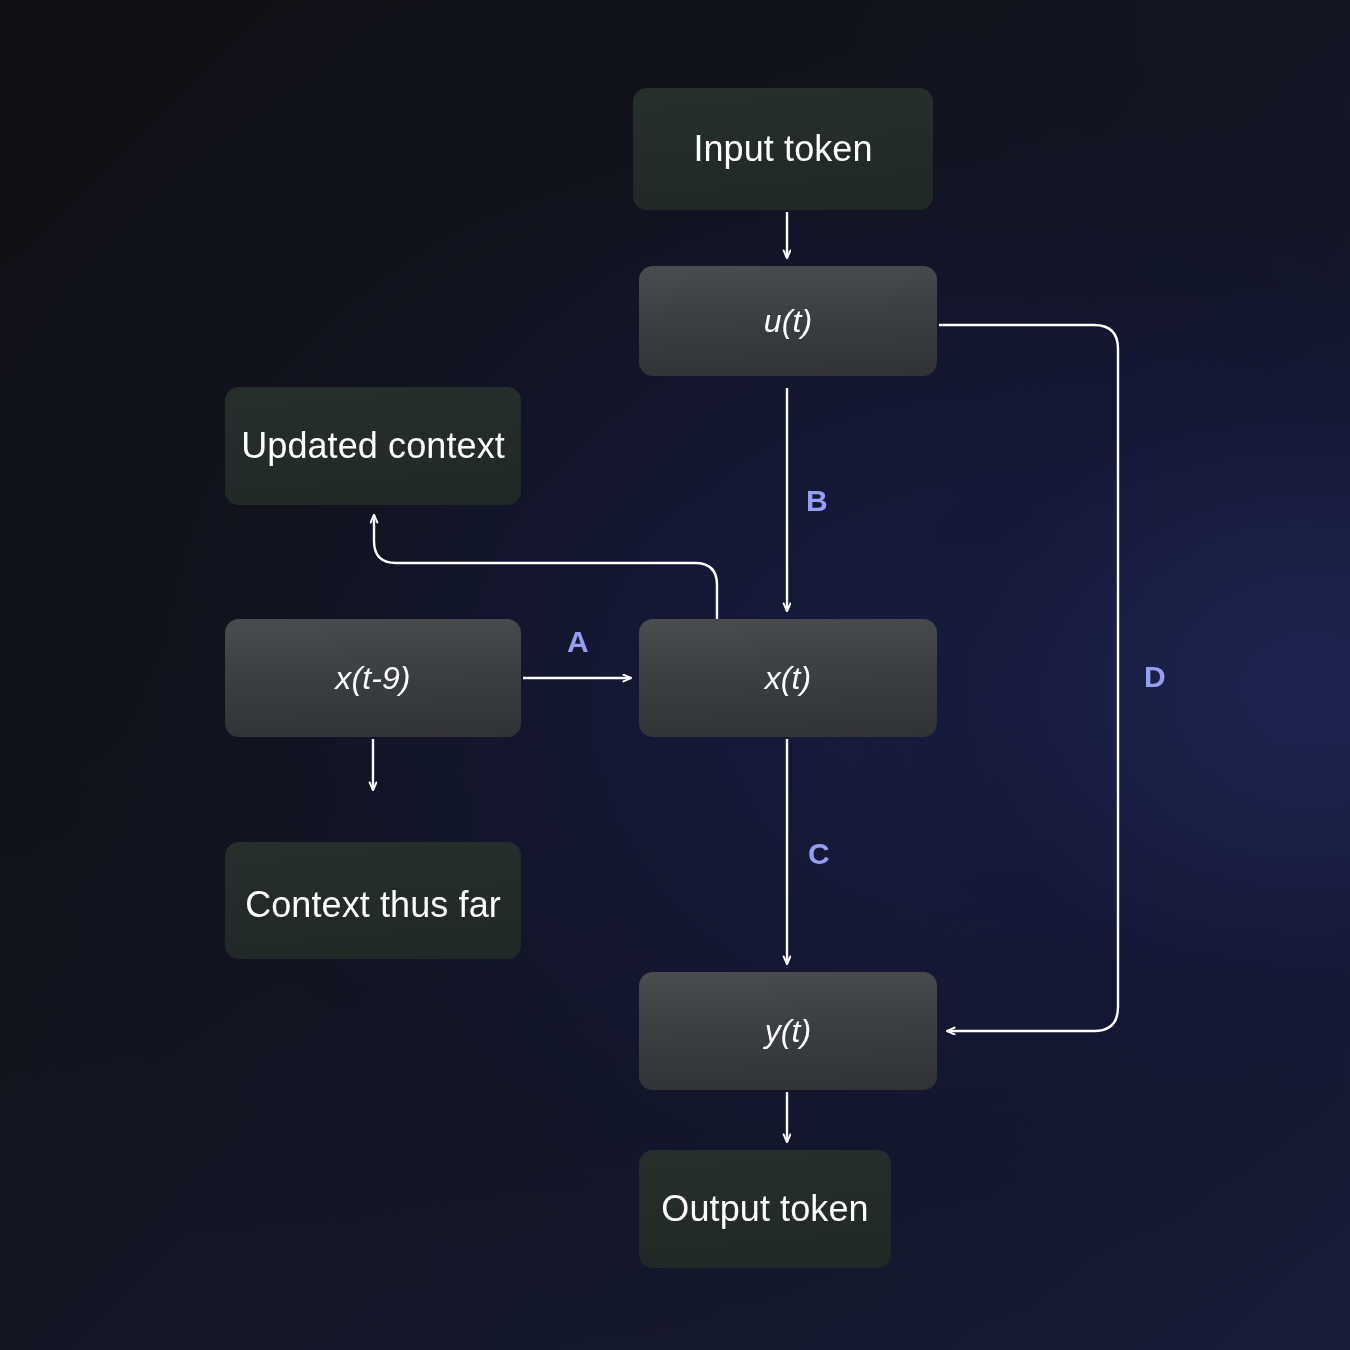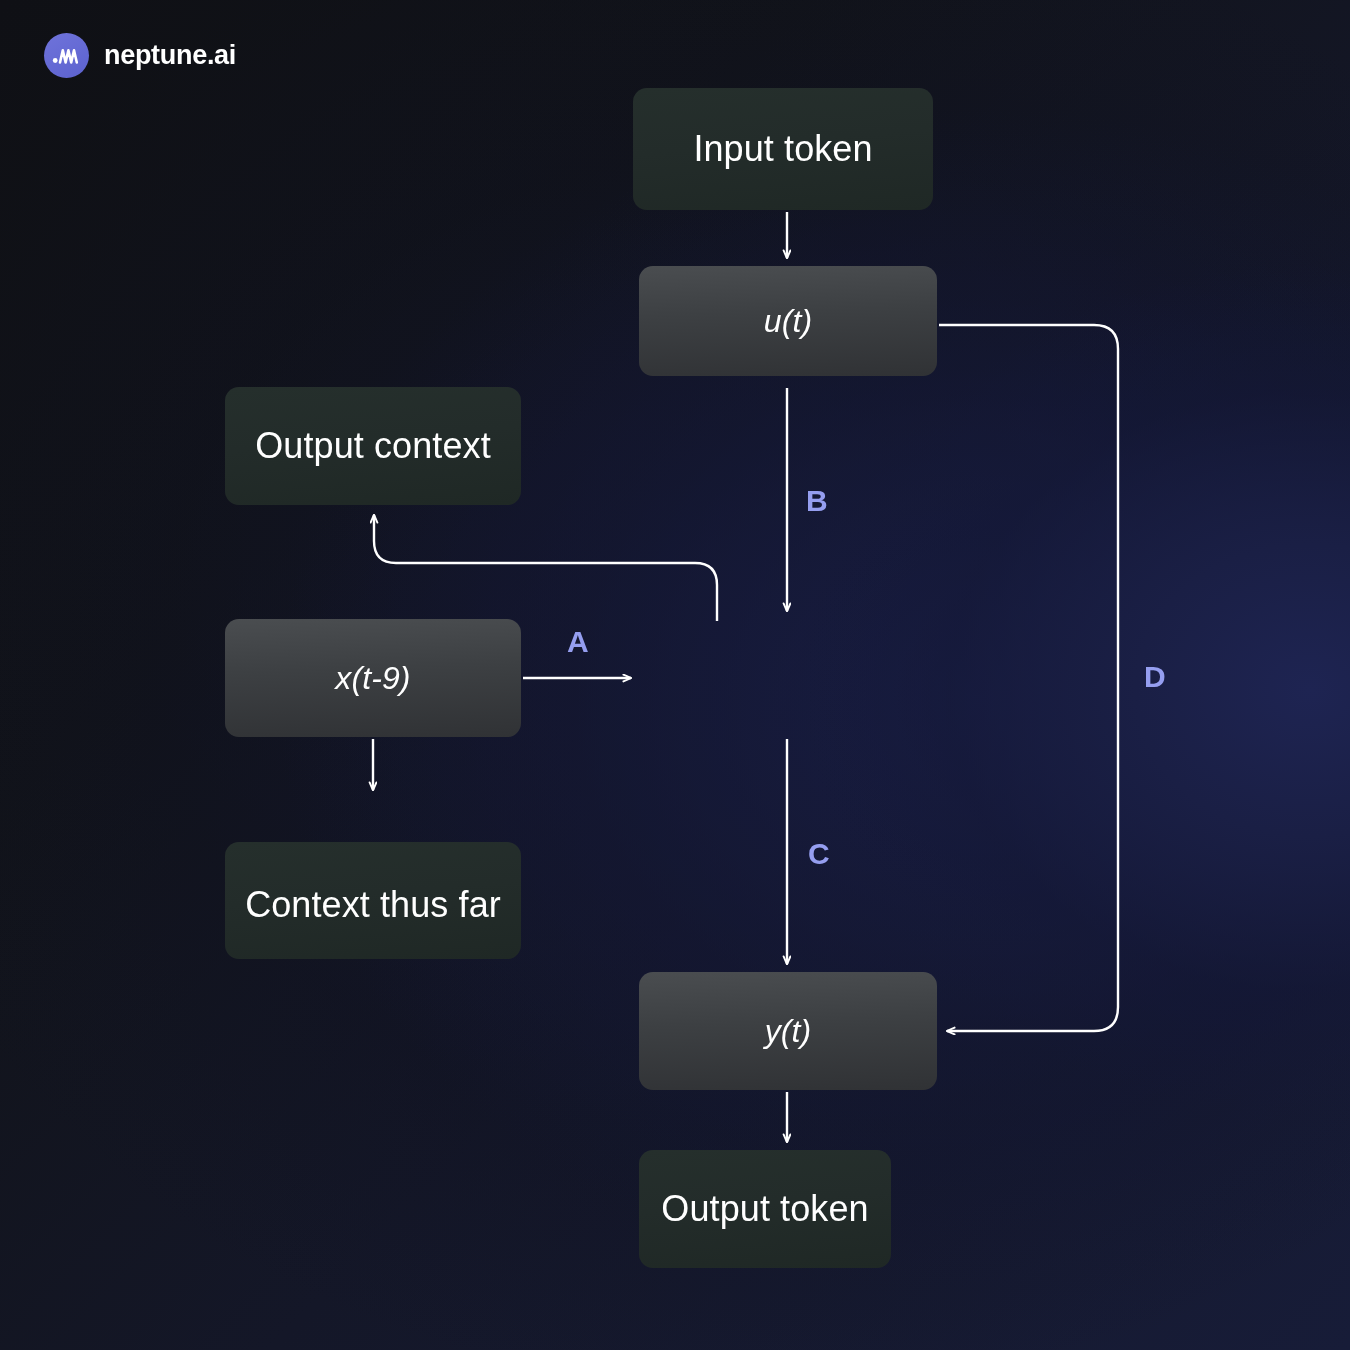--- a/index.html
+++ b/index.html
@@ -84,29 +84,20 @@
     width: 1350px;
     height: 1350px;
     pointer-events: none;
   }
 </style>
 </head>
 <body>
 
 <div id="stage">
 
-  <div id="logo-wrap">
-    <div id="logo-mark">
-      <svg width="30" height="20" viewBox="0 0 30 20" aria-hidden="true">
-        <circle cx="3.2" cy="14.5" r="2.4" fill="#ffffff"></circle>
-        <path d="M8 16.5 L10.8 4.2 L13.6 16.5 L16.4 4.2 L19.2 16.5 L22 4.2 L24.8 16.5" fill="none" stroke="#ffffff" stroke-width="2.6" stroke-linecap="round" stroke-linejoin="round"></path>
-      </svg>
-    </div>
-    <span id="logo-text">neptune.ai</span>
-  </div>
 
   <svg id="wires" viewBox="0 0 1350 1350">
     <defs>
       <marker id="ah" markerWidth="10" markerHeight="10" refX="8.6" refY="4" orient="auto" markerUnits="userSpaceOnUse">
         <path d="M1,0.6 L9,4 L1,7.4" fill="none" stroke="#ffffff" stroke-width="1.9" stroke-linecap="round" stroke-linejoin="round"></path>
       </marker>
     </defs>
 
     <path d="M787,212 L787,258" fill="none" stroke="#ffffff" stroke-width="2.4" marker-end="url(#ah)"></path>
 
@@ -127,27 +118,30 @@
 
   <div class="node green" style="left:633px; top:88px; width:300px; height:122px;">
     <span>Input token</span>
   </div>
 
   <div class="node gray" style="left:639px; top:266px; width:298px; height:110px;">
     <span>u(t)</span>
   </div>
 
   <div class="node green" style="left:225px; top:387px; width:296px; height:118px;">
-    <span>Output context</span>
+    <span>Updated context</span>
   </div>
 
   <div class="node gray" style="left:225px; top:619px; width:296px; height:118px;">
     <span>x(t-9)</span>
   </div>
 
+  <div class="node gray" style="left:639px; top:619px; width:298px; height:118px;">
+    <span>x(t)</span>
+  </div>
 
   <div class="node green" style="left:225px; top:798px; width:296px; height:117px; align-items:flex-start; padding-top:42px;margin-top:44px;">
     <span>Context  thus far</span>
   </div>
 
   <div class="node gray" style="left:639px; top:972px; width:298px; height:118px;">
     <span>y(t)</span>
   </div>
 
   <div class="node green" style="left:639px; top:1150px; width:252px; height:118px;">

